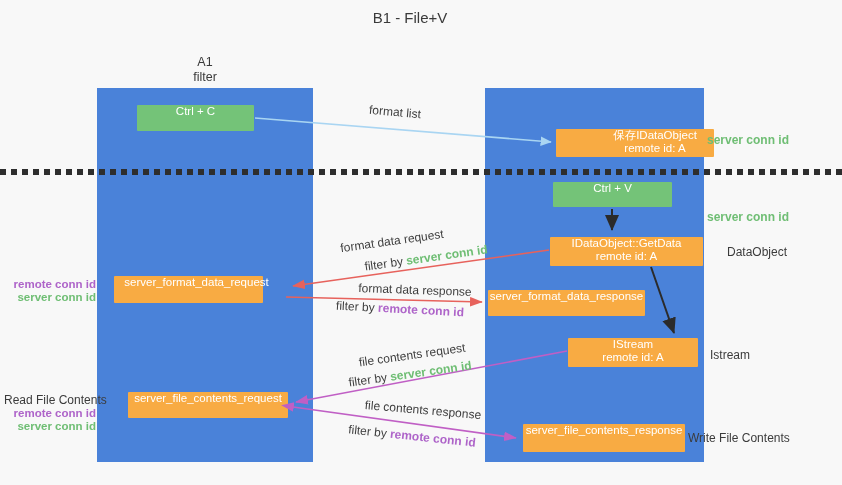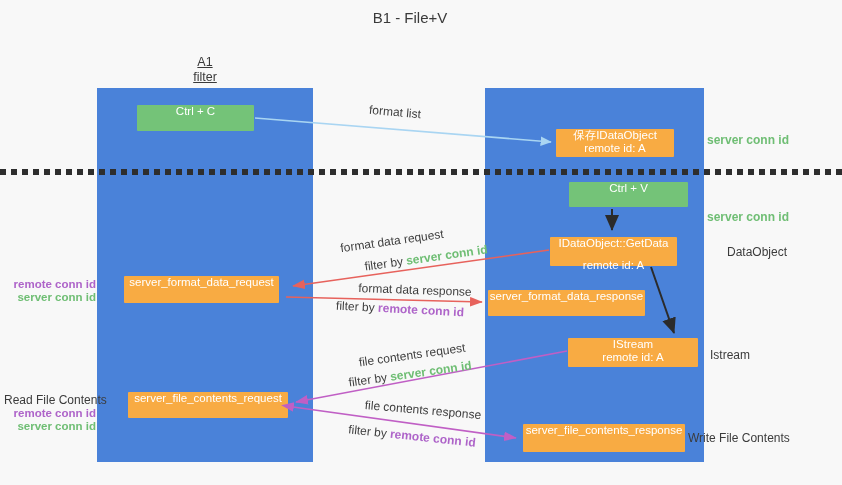--- a/index.html
+++ b/index.html
@@ -6,35 +6,35 @@
   .canvas{position:relative;width:842px;height:485px;background:#f8f8f8;overflow:hidden;
           font-family:"Liberation Sans","DejaVu Sans",sans-serif;color:#3d3d3d;}
   .abs{position:absolute;}
   
   .title{left:310px;top:8px;width:200px;text-align:center;font-size:15px;line-height:19px;color:#3a3a3a;}
   
   .lane{background:#4a82d9;}
   .lane-a{left:97px;top:88px;width:216px;height:374px;}
   .lane-b{left:485px;top:88px;width:219px;height:374px;}
   .lane-header{top:55px;text-align:center;font-size:12.5px;line-height:15px;color:#3a3a3a;}
-  .lane-header-a{left:97px;width:216px;text-decoration:underline;}
+  .lane-header-a{left:97px;width:216px;}
   .lane-header-b{left:485px;width:219px;}
   
   .divider{left:0;top:169px;width:842px;height:6px;
            background:repeating-linear-gradient(90deg,#2e2e2e 0 6px,transparent 6px 11px);}
   
   .node{display:flex;flex-direction:column;align-items:center;justify-content:flex-start;
         color:#fff;font-size:11.5px;line-height:13px;text-align:center;border-radius:1px;}
   .green{background:#74c378;}
   .orange{background:#f8ab43;}
   .ctrl-c{left:137px;top:105px;width:117px;height:26px;}
-  .save-box{left:556px;top:129px;width:118px;height:28px;}
-  .ctrl-v{left:553px;top:182px;width:119px;height:25px;margin-left:16px;}
-  .getdata-box{left:550px;top:237px;width:127px;height:29px;gap:9px;}
-  .format-req-box{left:124px;top:276px;width:155px;height:27px;}
+  .save-box{left:556px;top:129px;width:118px;height:28px;padding-left:40px;}
+  .ctrl-v{left:553px;top:182px;width:119px;height:25px;}
+  .getdata-box{left:550px;top:237px;width:153px;height:29px;}
+  .format-req-box{left:114px;top:276px;width:133px;height:27px;padding-left:16px;}
   .format-resp-box{left:488px;top:290px;width:157px;height:26px;}
   .istream-box{left:568px;top:338px;width:130px;height:29px;}
   .file-req-box{left:128px;top:392px;width:160px;height:26px;}
   .file-resp-box{left:523px;top:424px;width:162px;height:28px;}
   
   .lbl{white-space:nowrap;font-size:12px;color:#3f3f3f;transform-origin:center;}
   .lbl .key-green{color:#6fbe74;font-weight:bold;}
   .lbl .key-purple{color:#ae64c9;font-weight:bold;}
   .lbl-format-list{left:395px;top:112px;transform:translate(-50%,-50%) rotate(5deg);}
   .lbl-fdr{left:392px;top:241px;transform:translate(-50%,-50%) rotate(-8deg);}

